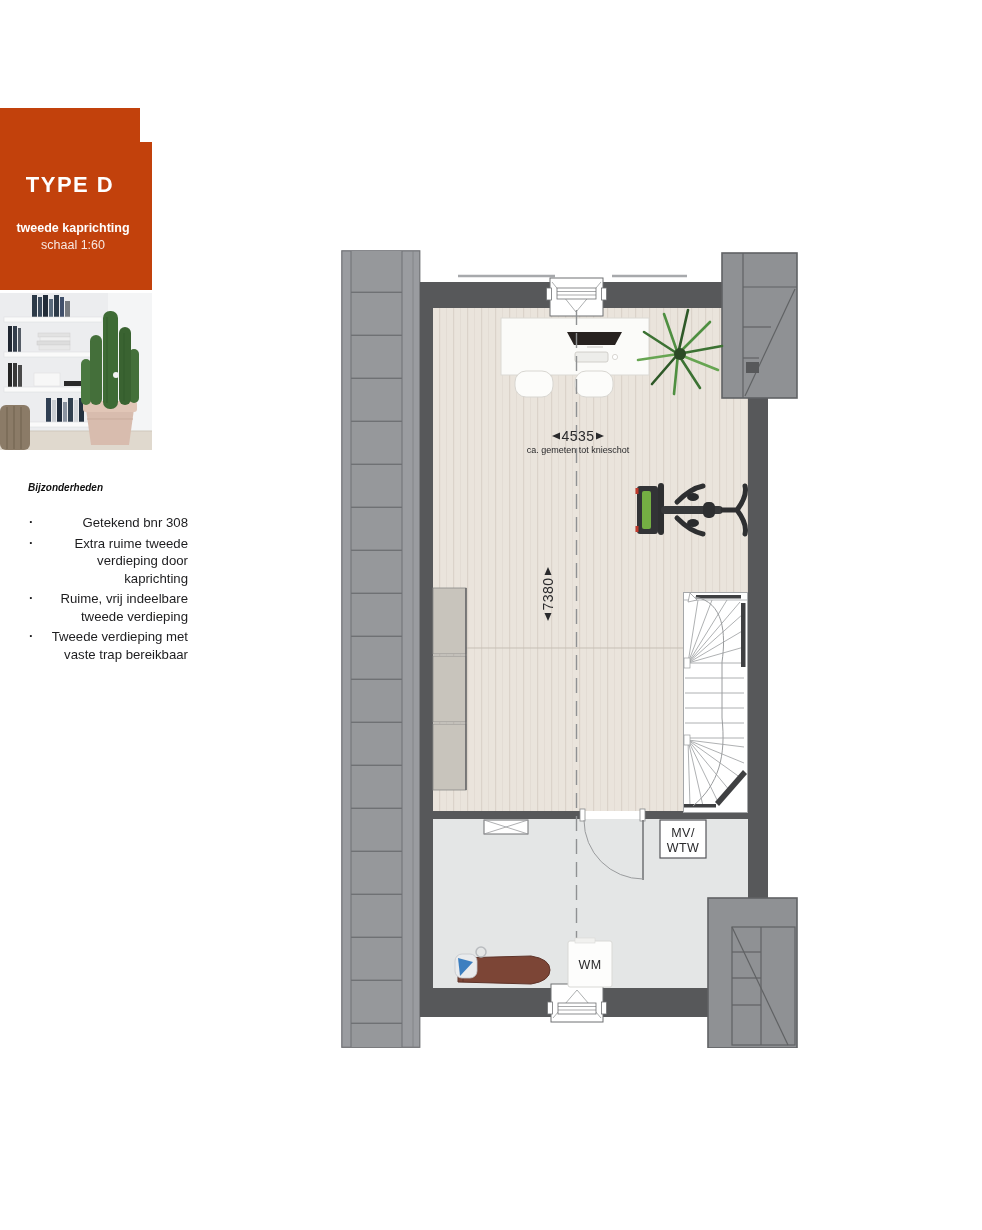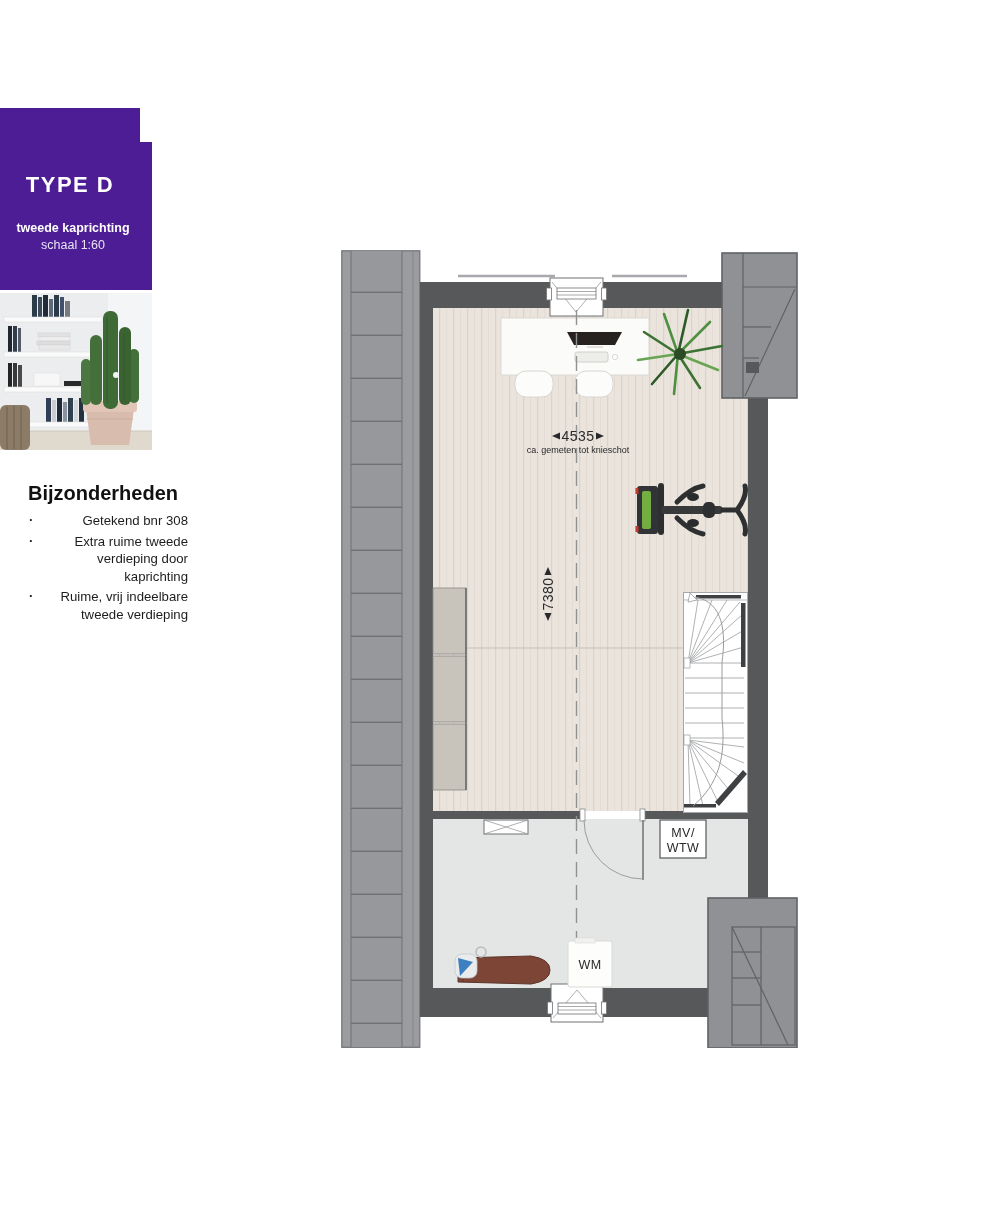--- a/index.html
+++ b/index.html
@@ -2,35 +2,35 @@
 <html><head>
 <meta charset="utf-8">
 <style>
   html,body{margin:0;padding:0;}
   body{
     width:982px;height:1230px;position:relative;background:#ffffff;overflow:hidden;
     font-family:"Liberation Sans", sans-serif;color:#231f20;
   }
   
   .type-card{
-    position:absolute;left:0;top:108px;width:152px;height:182px;background:#4c1d95;
+    position:absolute;left:0;top:108px;width:152px;height:182px;background:#c2410c;
     clip-path:polygon(0 0,140px 0,140px 34px,152px 34px,152px 182px,0 182px);
     text-align:center;
   }
   .type-title{
     position:absolute;top:64px;left:0;width:140px;color:#fff;font-weight:700;
     font-size:22px;letter-spacing:1.5px;
   }
   .type-sub1{position:absolute;top:113px;left:0;width:146px;color:#fff;font-weight:700;font-size:12.5px;}
   .type-sub2{position:absolute;top:130px;left:0;width:146px;color:rgba(255,255,255,.88);font-size:12.5px;}
   
   .photo{position:absolute;left:0;top:293px;width:152px;height:157px;overflow:hidden;}
   
   .details{position:absolute;left:28px;top:482px;width:160px;}
-  .details h2{margin:0 0 7px 0;font-size:20px;font-weight:700;color:#111;}
+  .details h2{margin:0 0 21px 0;font-size:10px;font-weight:700;color:#111;font-style:italic;}
   .details ul{list-style:none;margin:0;padding:0;text-align:right;}
   .details li{
     position:relative;padding-left:13px;font-size:13.2px;line-height:1.33;
     margin-bottom:3px;color:#1d1d1f;
   }
   .details li::before{content:"·";position:absolute;left:1px;top:-1px;font-weight:700;}
   
   .plan{position:absolute;left:341px;top:250px;width:457px;height:798px;}
   .plan svg{display:block;}
   text{font-family:"Liberation Sans", sans-serif;}
@@ -103,20 +103,21 @@
     </g>
   </svg>
 </div>
 
 <div class="details">
   <h2>Bijzonderheden</h2>
   <ul>
     <li>Getekend bnr 308</li>
     <li>Extra ruime tweede verdieping door kaprichting</li>
     <li>Ruime, vrij indeelbare tweede verdieping</li>
+    <li>Tweede verdieping met vaste trap bereikbaar</li>
   </ul>
 </div>
 
 <div class="plan">
 <svg width="457" height="798" viewBox="0 0 457 798">
   <defs>
     <pattern id="wood" width="14" height="160" patternUnits="userSpaceOnUse">
       <rect width="14" height="160" fill="#EAE4DC"></rect>
       <rect x="0" width="1.2" height="160" fill="#DBD3CA"></rect>
       <rect x="7" width="0.8" height="160" fill="#E2DBD2"></rect>

